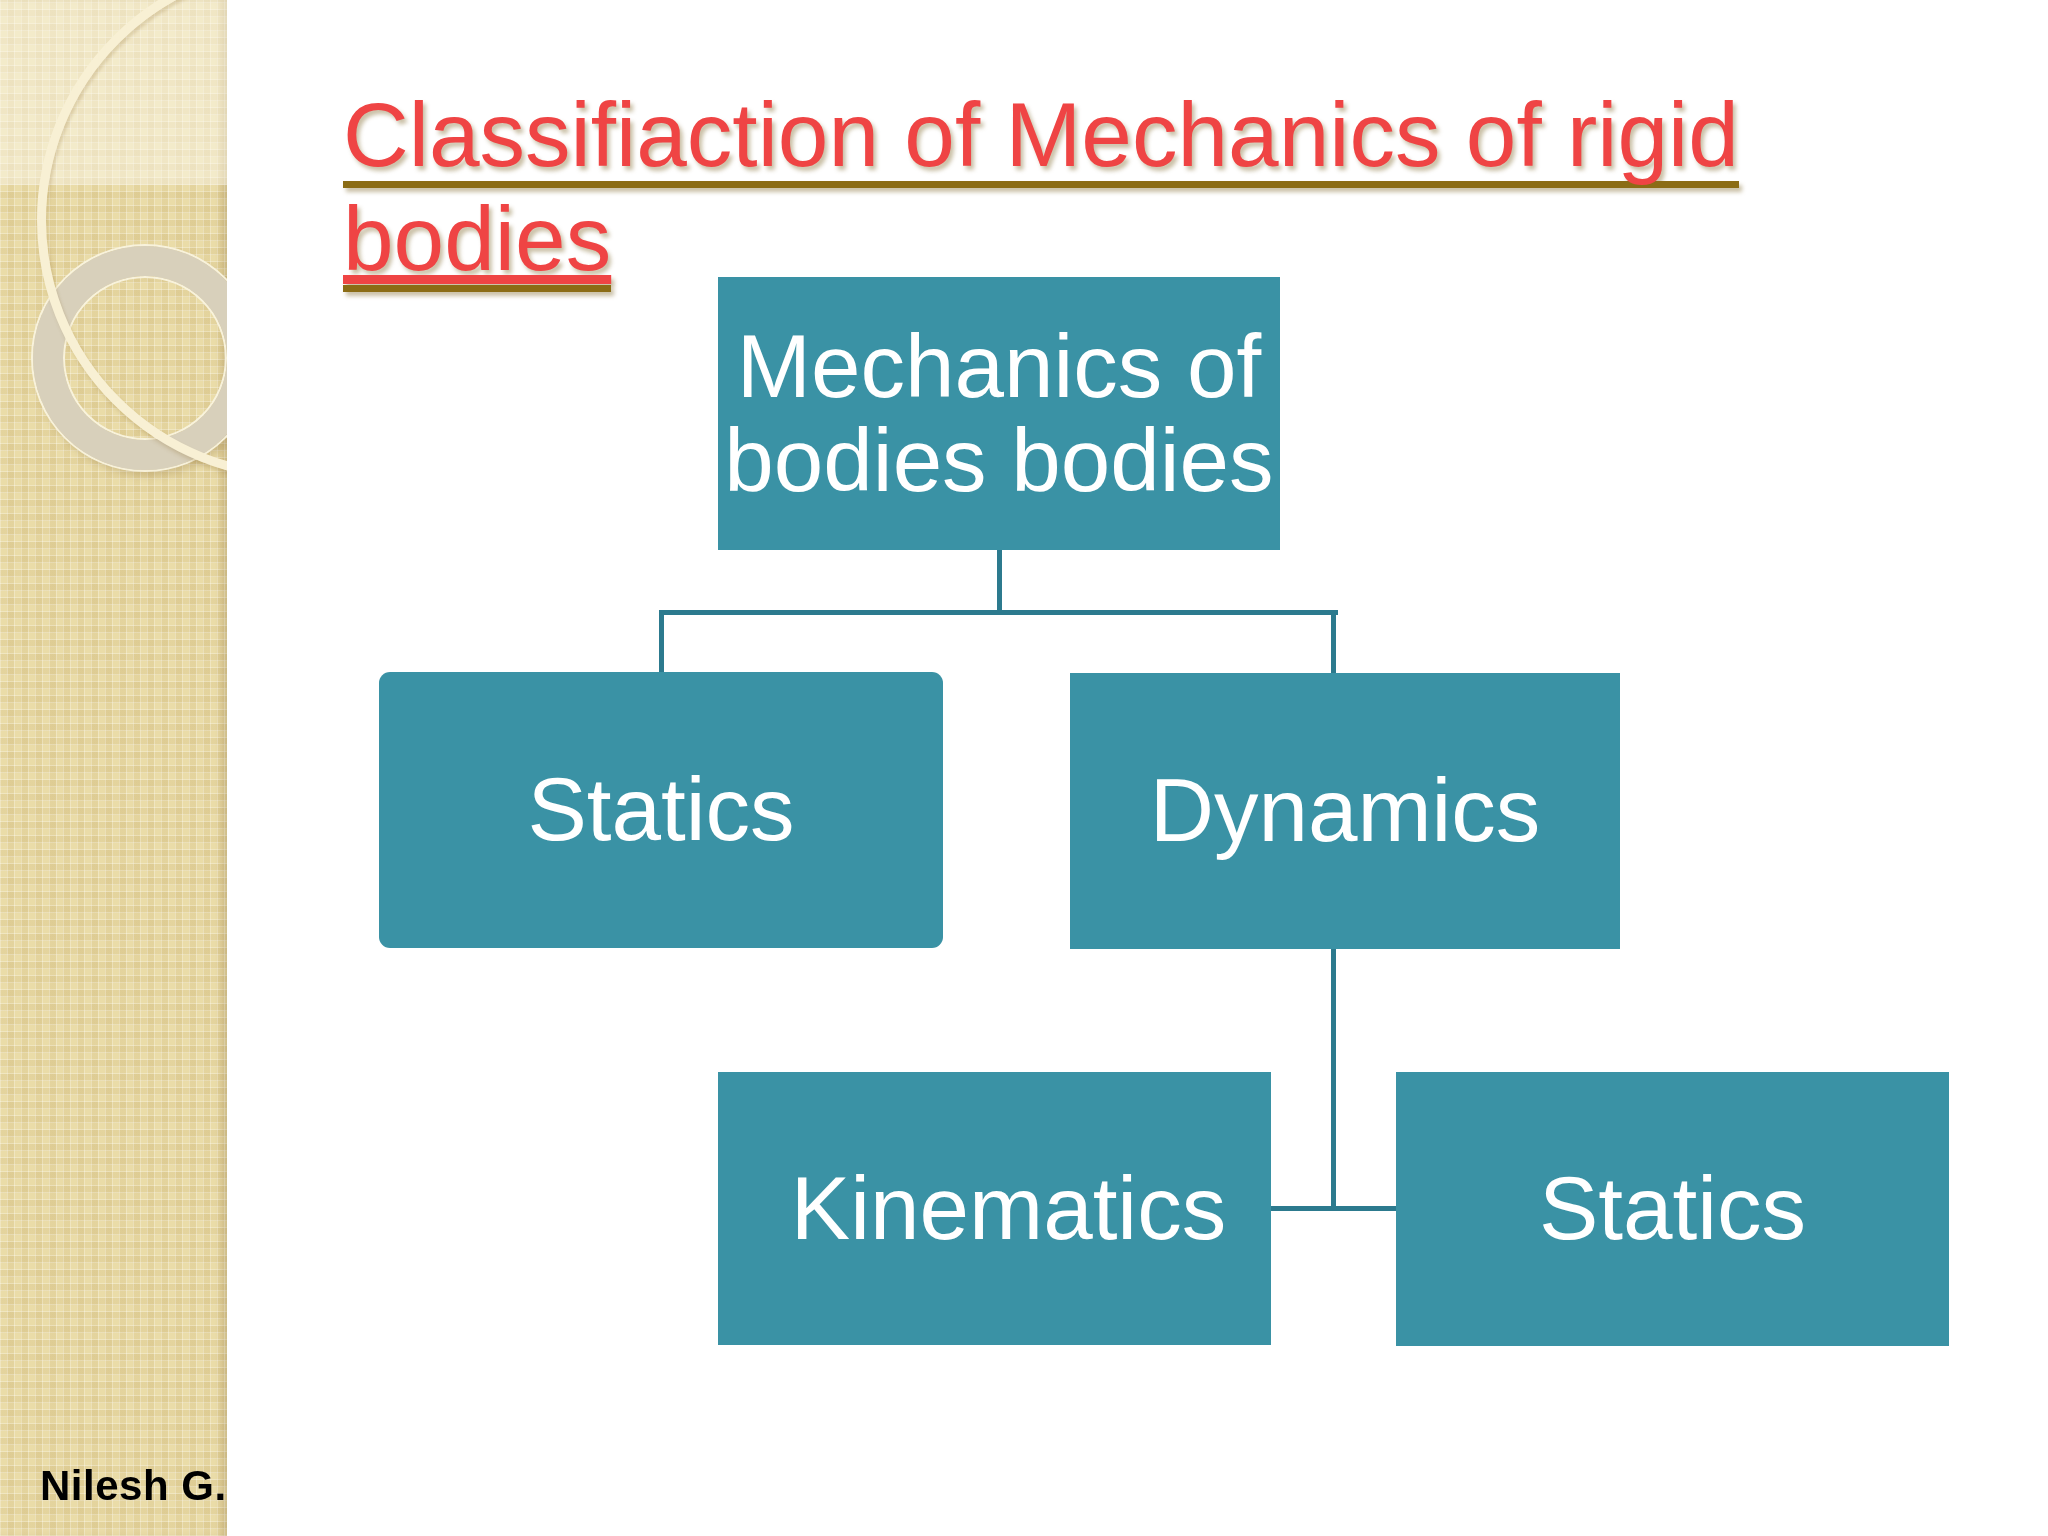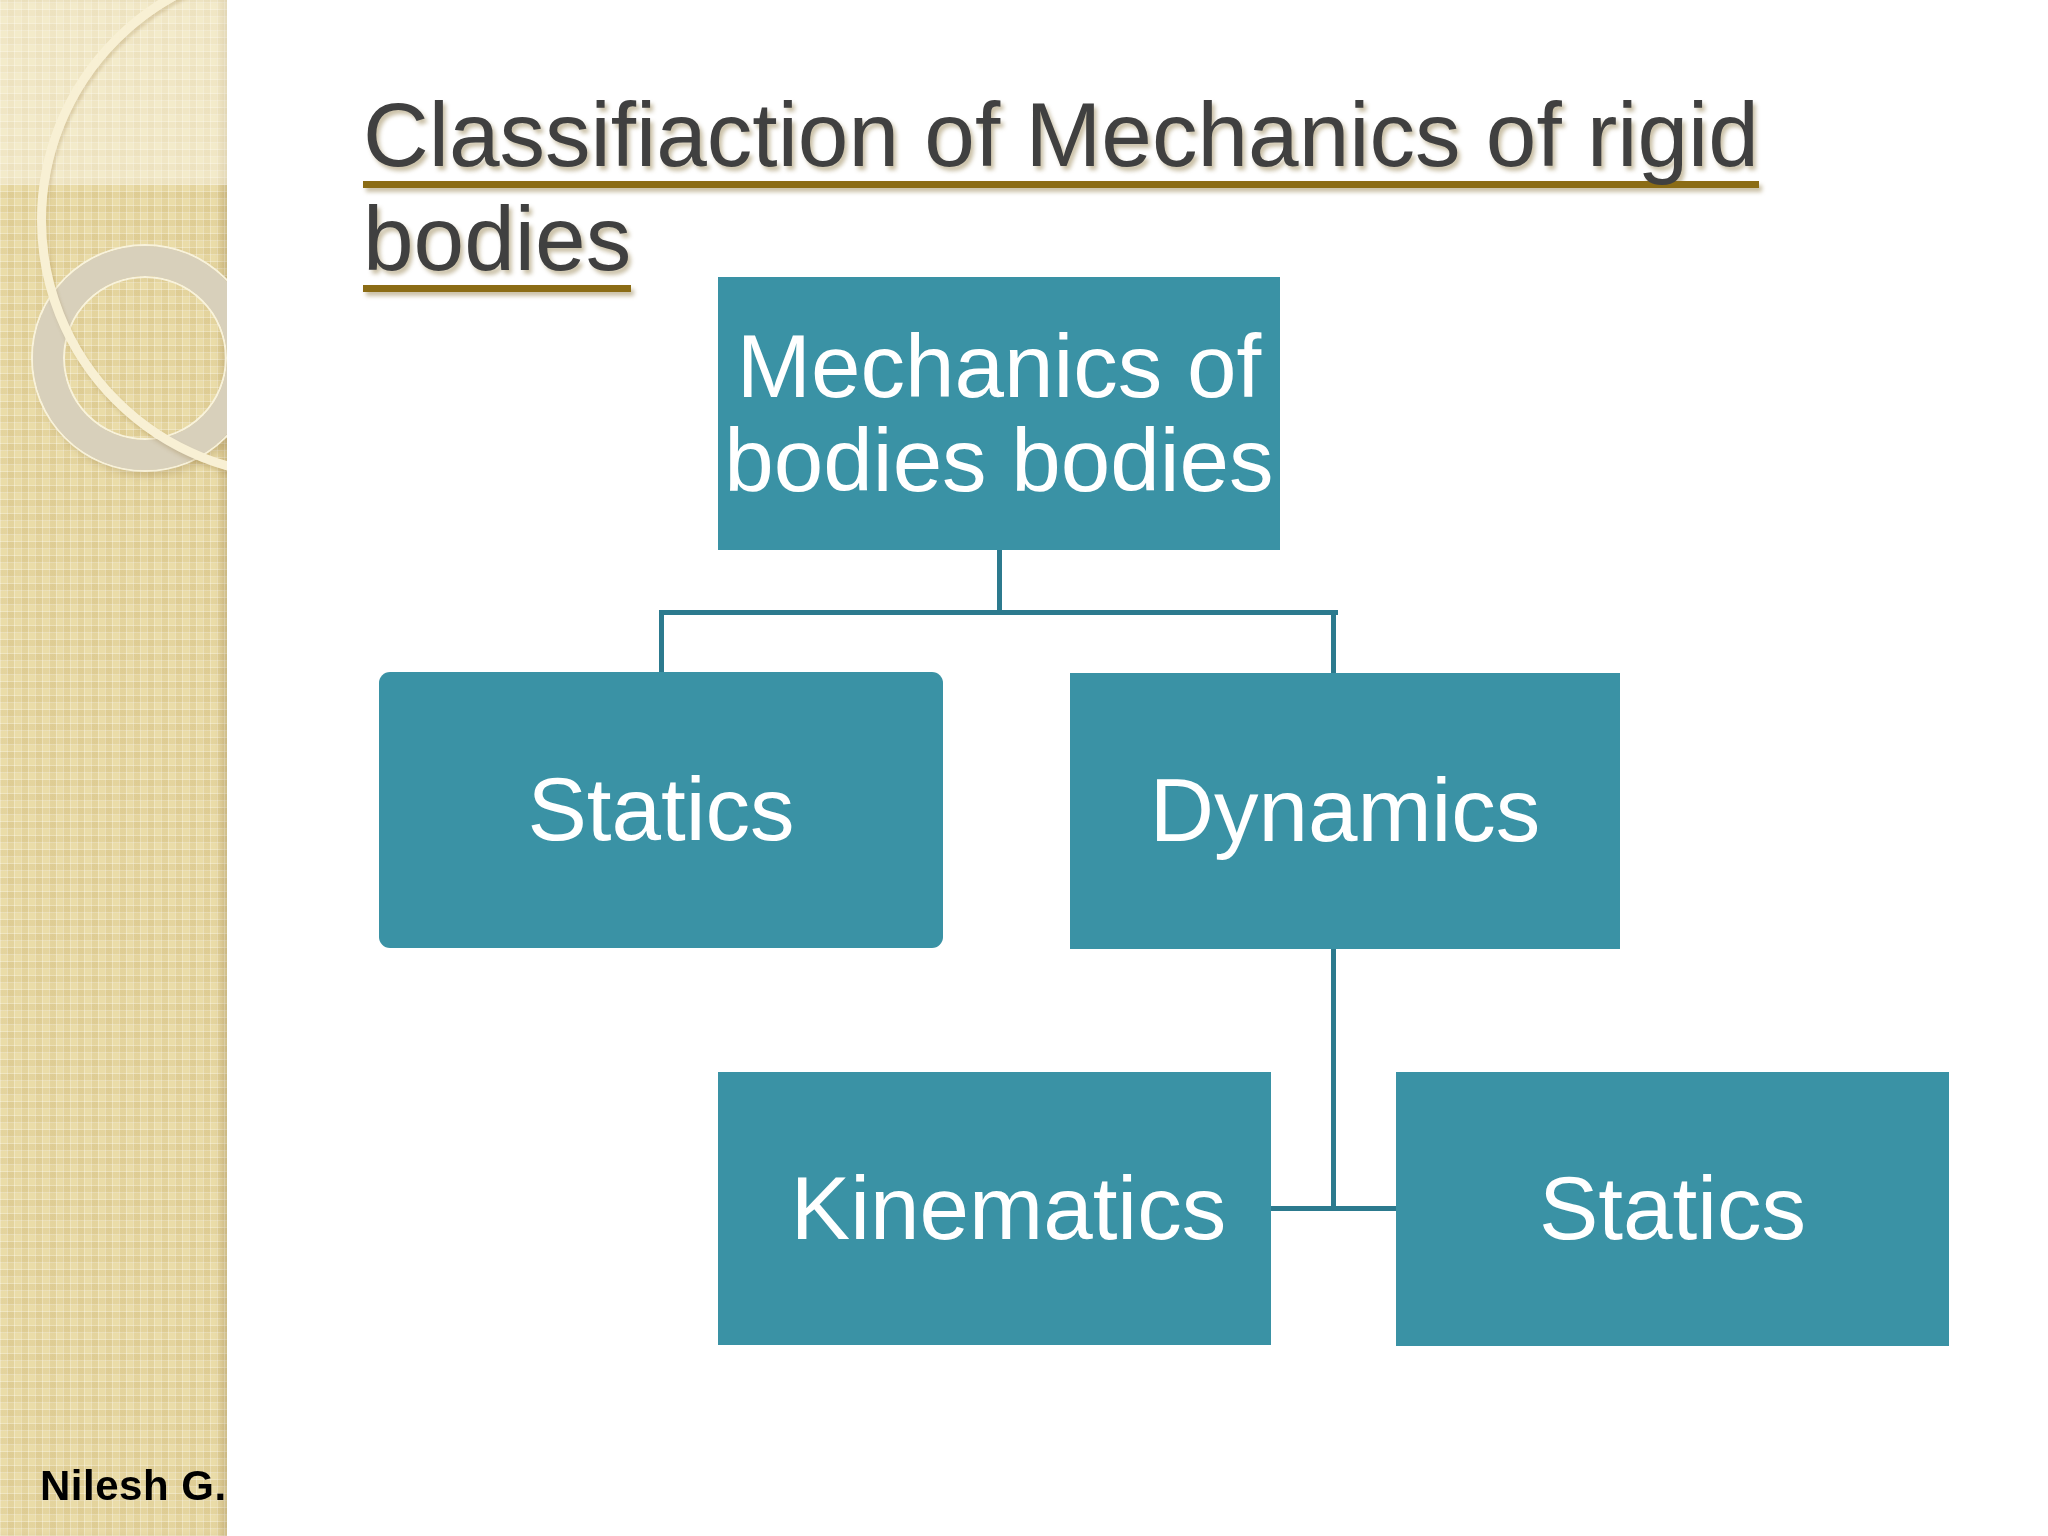--- a/index.html
+++ b/index.html
@@ -53,28 +53,27 @@
     z-index:5;
   }
 
   
   .title-line{
     position:absolute;
     display:inline-block;
     font-size:91px;
     line-height:93px;
     height:93px;
-    color:#404040;
+    color:#ef4444;
     border-bottom:7px solid #8B6C15;
     white-space:nowrap;
     filter:drop-shadow(3px 4px 2px rgba(120,95,30,0.40));
-    margin-left:20px;
   }
   .title-line1{left:343px;top:88px;}
-  .title-line2{left:343px;top:192px;}
+  .title-line2{left:343px;top:192px;text-decoration:underline;}
 
   
   .node{
     position:absolute;
     background:#3A92A5;
     color:#ffffff;
     display:flex;align-items:center;justify-content:center;
     text-align:center;
     font-size:89px;
     line-height:1.05;

